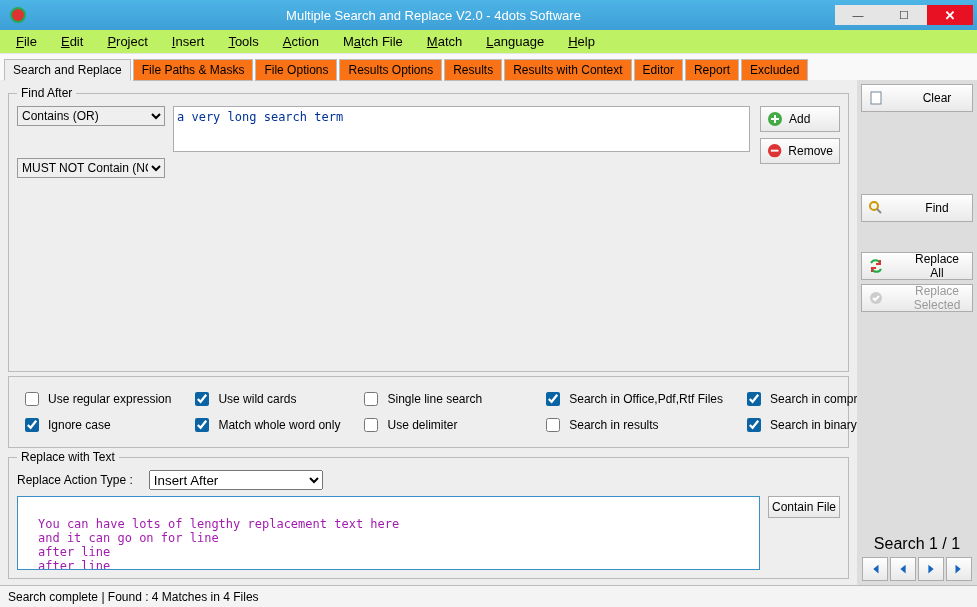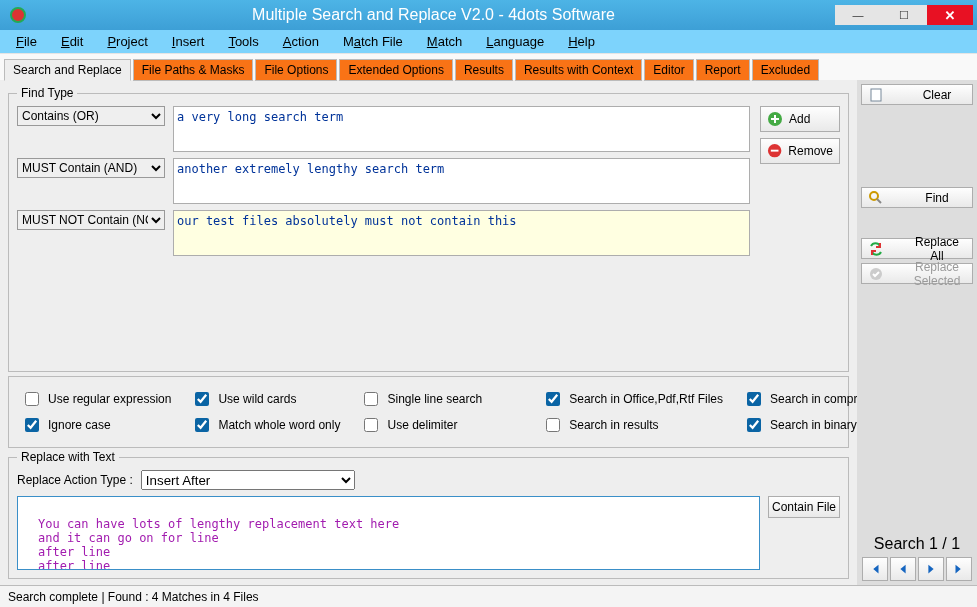--- a/index.html
+++ b/index.html
@@ -16,27 +16,27 @@
   }
   .titlebar {
     height: 30px;
     background: linear-gradient(to bottom, #4db4e6, #3d9fd6);
     color: #fff;
     display: flex;
     align-items: center;
     padding: 0 4px;
   }
   .titlebar .app-icon { width:16px; height:16px; margin: 0 6px; }
-  .titlebar .title { flex: 1; text-align: center; font-size: 16px; }
+  .titlebar .title { flex: 1; text-align: center; font-size: 13px; }
   .win-controls { display: flex; }
   .win-btn { width: 46px; height: 20px; display:flex; align-items:center; justify-content:center; color:#333; background:#e5e5e5; font-size:11px; }
   .win-close { background:#e81123; color:#fff; font-size:13px; font-weight:bold; }
   .menubar {
     height: 24px; display:flex; align-items:center; padding: 0 6px; gap: 4px;
-    background:#7dd3fc; border-bottom: 1px solid #e5e5e5;
+    background:#bef264; border-bottom: 1px solid #e5e5e5;
   }
   .menu-item { padding: 2px 10px; font-size: 13px; }
   .menu-item u { text-decoration: underline; }
   .tabstrip { display:flex; gap:0; padding: 4px 4px 0 4px; background:#f9f9f9; }
   .tab { padding: 3px 8px; border: 1px solid #bbb; background:#f97316; border-bottom: 1px solid #bbb; font-size: 12px; position:relative; top:1px; }
   .tab.active { background:#eee; border-bottom: 1px solid #eee; }
   .tab + .tab { margin-left: 2px; }
   .main-row { display:flex; flex:1; min-height:0; }
   .content-pane { flex:1; padding: 4px 8px 4px 8px; background:#eee; display:flex; flex-direction:column; overflow:hidden; }
   .right-pane { width: 120px; background:#ddd; padding: 4px; display:flex; flex-direction:column; gap:4px; }
@@ -46,39 +46,39 @@
   .find-row { display:flex; align-items:flex-start; gap:8px; }
   select.match-type { width: 148px; height: 20px; font-size:12px; border:1px solid #999;}
   .bigtext { flex:1; height:46px; border:1px solid #adadad; font-size:12px; padding:3px; color:#003399; resize:none; position:relative; background:#fff;}
   .bigtext.yellow { background:#ffffe1; }
   .mini-col { display:flex; flex-direction:column; gap:6px; align-items:flex-start; }
   .panel-btn {
     width: 80px; height: 26px; border: 1px solid #adadad; background: linear-gradient(#fefefe,#e9e9e9);
     display:flex; align-items:center; gap:6px; padding:0 6px; font-size:12px;
   }
   .right-btn {
-    height: 21px; border: 1px solid #adadad; background: linear-gradient(#fefefe,#e9e9e9);
+    height: 28px; border: 1px solid #adadad; background: linear-gradient(#fefefe,#e9e9e9);
     display:flex; align-items:center; gap:24px; padding:0 6px; font-size:12px;
   }
   .right-btn.disabled { color:#9a9a9a; }
   .cb-grid { display:flex; gap:20px; margin-top:2px; }
   .col { display:flex; flex-direction:column; gap:6px; }
   .cb { display:flex; align-items:center; gap:6px; white-space: nowrap; font-size:12px;}
   .cb input { width:14px; height:14px; accent-color:#0a64a4;}
   .replace-fieldset textarea { width:100%; height:74px; border:1px solid #3a8fc8; font-size:12px; padding:20px; color:#a21caf; resize:none; }
   .statusbar { height: 22px; border-top: 1px solid #bbb; background:#f4f4f4; display:flex; align-items:center; padding: 0 8px; font-size:12px; }
   .nav-group { margin-top:auto; text-align:center; }
   .nav-btns { display:flex; gap:2px; justify-content:center; margin-top:4px;}
   .nav-btn { width:26px; height:24px; border:1px solid #adadad; background: linear-gradient(#fefefe,#e9e9e9); display:flex; align-items:center; justify-content:center;}
   .nav-btn svg { width:14px; height:14px; }
   .ic { width:16px; height:16px; display:inline-block; }
   .spacer-right { height: 22px; }
   .browse-row { display:flex; gap:8px; align-items:flex-start; margin-top:4px;}
   .browse-btn { width:80px; height:22px; border:1px solid #adadad; background:linear-gradient(#fefefe,#e9e9e9); display:flex; align-items:center; justify-content:center; font-size:12px;}
-  .replace-top { display:flex; gap:8px; align-items:center; margin-bottom:6px;}
+  .replace-top { display:flex; gap:16px; align-items:center; margin-bottom:6px;}
 </style>
 </head>
 <body>
 
 <div class="titlebar">
   <span class="app-icon">
     <svg viewBox="0 0 16 16">
         <circle cx="8" cy="8" r="7" fill="#d33" stroke="#2a5" stroke-width="2"></circle>
       </svg>
   </span>
@@ -100,52 +100,45 @@
   <div class="menu-item">M<u>a</u>tch File</div>
   <div class="menu-item"><u>M</u>atch</div>
   <div class="menu-item"><u>L</u>anguage</div>
   <div class="menu-item"><u>H</u>elp</div>
 </div>
 
 <div class="tabstrip">
   <div class="tab active">Search and Replace</div>
   <div class="tab">File Paths &amp; Masks</div>
   <div class="tab">File Options</div>
-  <div class="tab">Extended Options</div>
+  <div class="tab">Results Options</div>
   <div class="tab">Results</div>
   <div class="tab">Results with Context</div>
   <div class="tab">Editor</div>
   <div class="tab">Report</div>
   <div class="tab">Excluded</div>
 </div>
 
 <div class="main-row">
   <div class="content-pane">
 
     <fieldset style="flex:1; overflow:auto;">
-      <legend>Find Type</legend>
+      <legend>Find After</legend>
       <div style="display:flex; gap:10px;">
         <div class="find-rows" style="flex:1;">
           <div class="find-row">
             <select class="match-type">
               <option>Contains (OR)</option>
             </select>
             <textarea class="bigtext" style="">a very long search term</textarea>
           </div>
           <div class="find-row">
             <select class="match-type">
-              <option>MUST Contain (AND)</option>
-            </select>
-            <textarea class="bigtext" style="">another extremely lengthy search term</textarea>
-          </div>
-          <div class="find-row">
-            <select class="match-type">
               <option>MUST NOT Contain (NO</option>
             </select>
-            <textarea class="bigtext yellow" style="">our test files absolutely must not contain this</textarea>
           </div>
         </div>
         <div class="mini-col">
           <div class="panel-btn">
             <span class="ic"><svg viewBox="0 0 16 16">
                   <circle cx="8" cy="8" r="7" fill="#4a4"></circle>
                   <path d="M8 4v8M4 8h8" stroke="#fff" stroke-width="2"></path>
                 </svg></span>
             <span>Add</span>
           </div>
@@ -210,21 +203,21 @@
             <input type="checkbox" checked="" style="">
             <span>Search in binary files</span>
           </label>
       </div>
     </div>
 
     <fieldset class="replace-fieldset">
       <legend>Replace with Text</legend>
       <div class="replace-top">
         <span>Replace Action Type :</span>
-        <select style="width:214px; height:20px;">
+        <select style="width:174px; height:20px;">
           <option>Insert After</option>
         </select>
       </div>
       <div class="browse-row">
         <textarea style="">You can have lots of lengthy replacement text here
 and it can go on for line
 after line
 after line
 after line
 after line...|</textarea>

